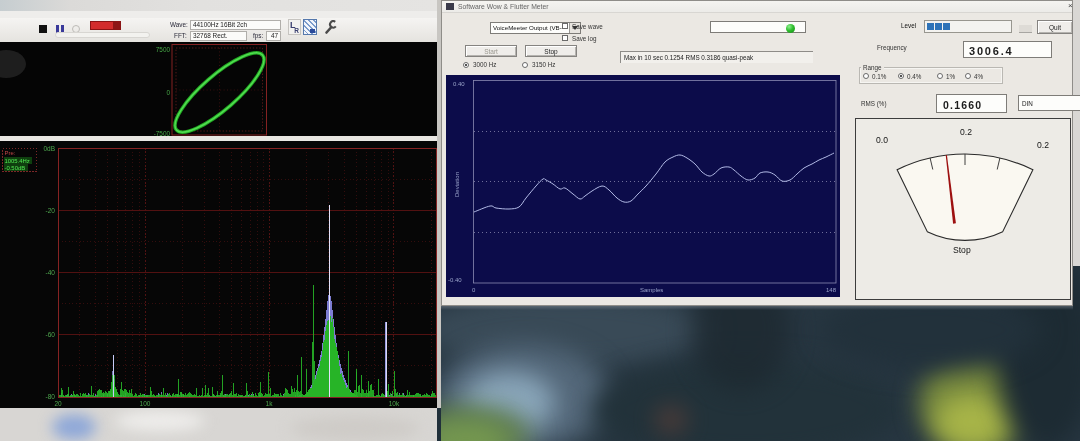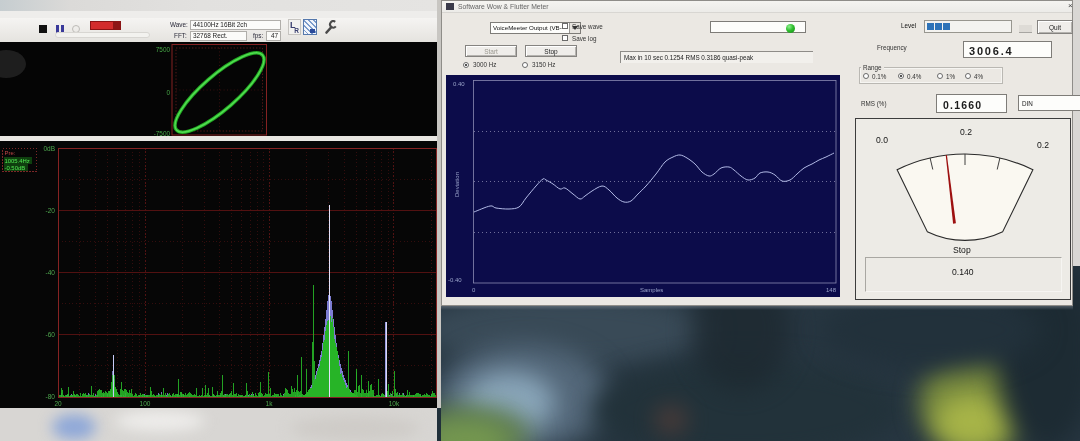--- a/index.html
+++ b/index.html
@@ -215,18 +215,15 @@
  <div class="abs" id="gauge">
   <div class="gl" style="left:20px;top:16px;">0.0</div>
   <div class="gl" style="left:104px;top:8px;">0.2</div>
   <div class="gl" style="left:181px;top:21px;">0.2</div>
   <svg class="abs" style="left:0;top:0;" width="214" height="180" viewBox="0 0 214 180">
     <path d="M 41.1 50.7 A 155 155 0 0 1 176.9 50.7 L 146.7 112.7 A 86 86 0 0 1 71.3 112.7 Z" fill="#faf8f1" stroke="#2a2a2a" stroke-width="1.1"></path>
     <path d="M109 35V46 M74.1 39 L76.8 50.5 M143.9 39 L141.2 50.5" stroke="#2a2a2a" stroke-width="0.9" fill="none"></path>
     <polygon points="89.7,36 90.9,36 99.9,104.3 97.1,104.8" fill="#9d1010"></polygon>
   </svg>
   <div class="gl" style="left:97px;top:126px;">Stop</div>
-  <div class="abs" style="left:9px;top:138px;width:195px;height:33px;border:1px solid;border-color:#a9a7a2 #f6f5f2 #f6f5f2 #a9a7a2;background:#eceae5;">
-    <div class="gl" style="left:86px;top:9px;">0.140</div>
-  </div>
  </div>
 </div>
 
 </div>
 </body></html>

